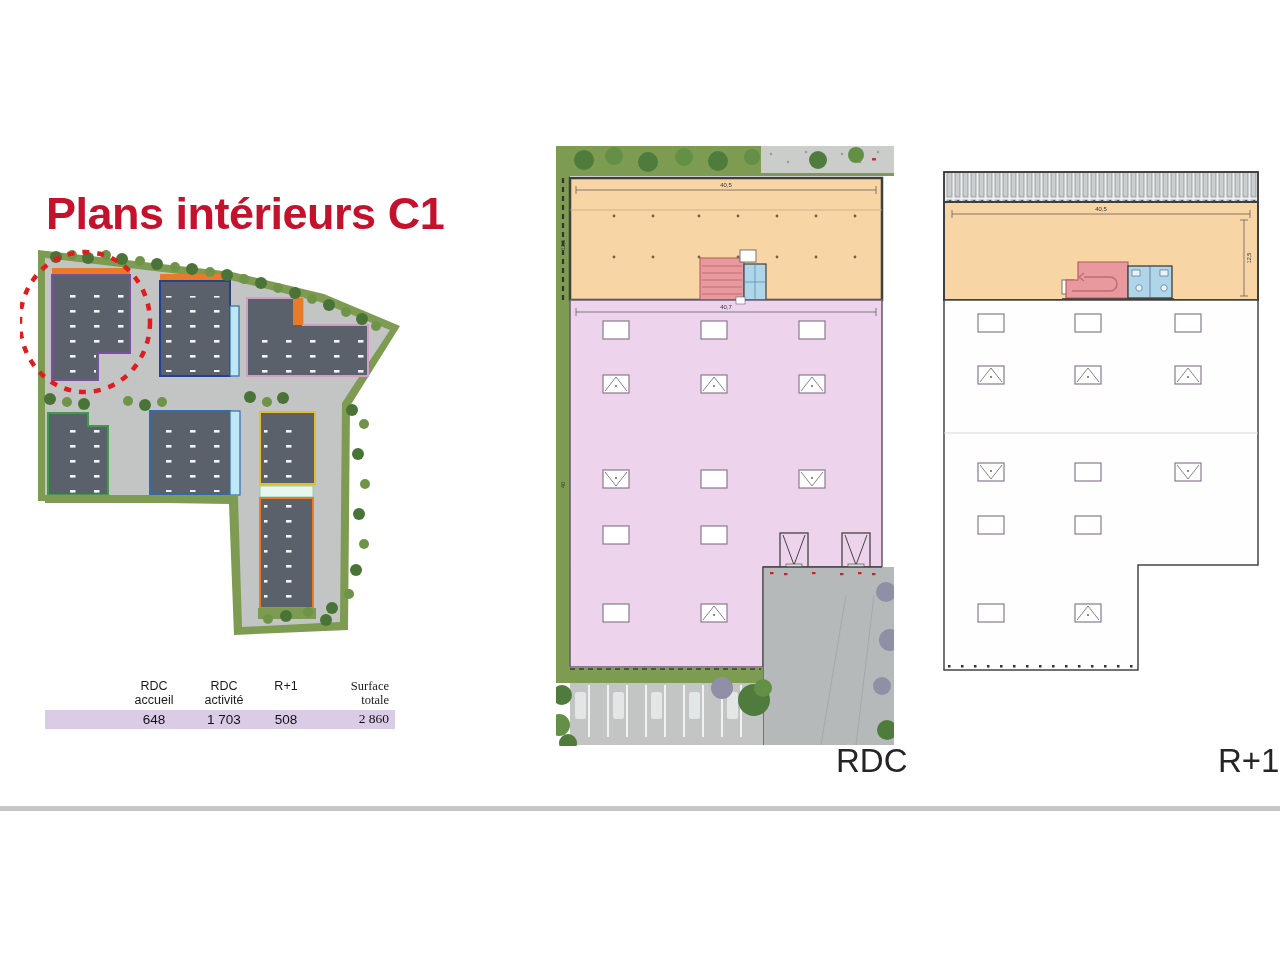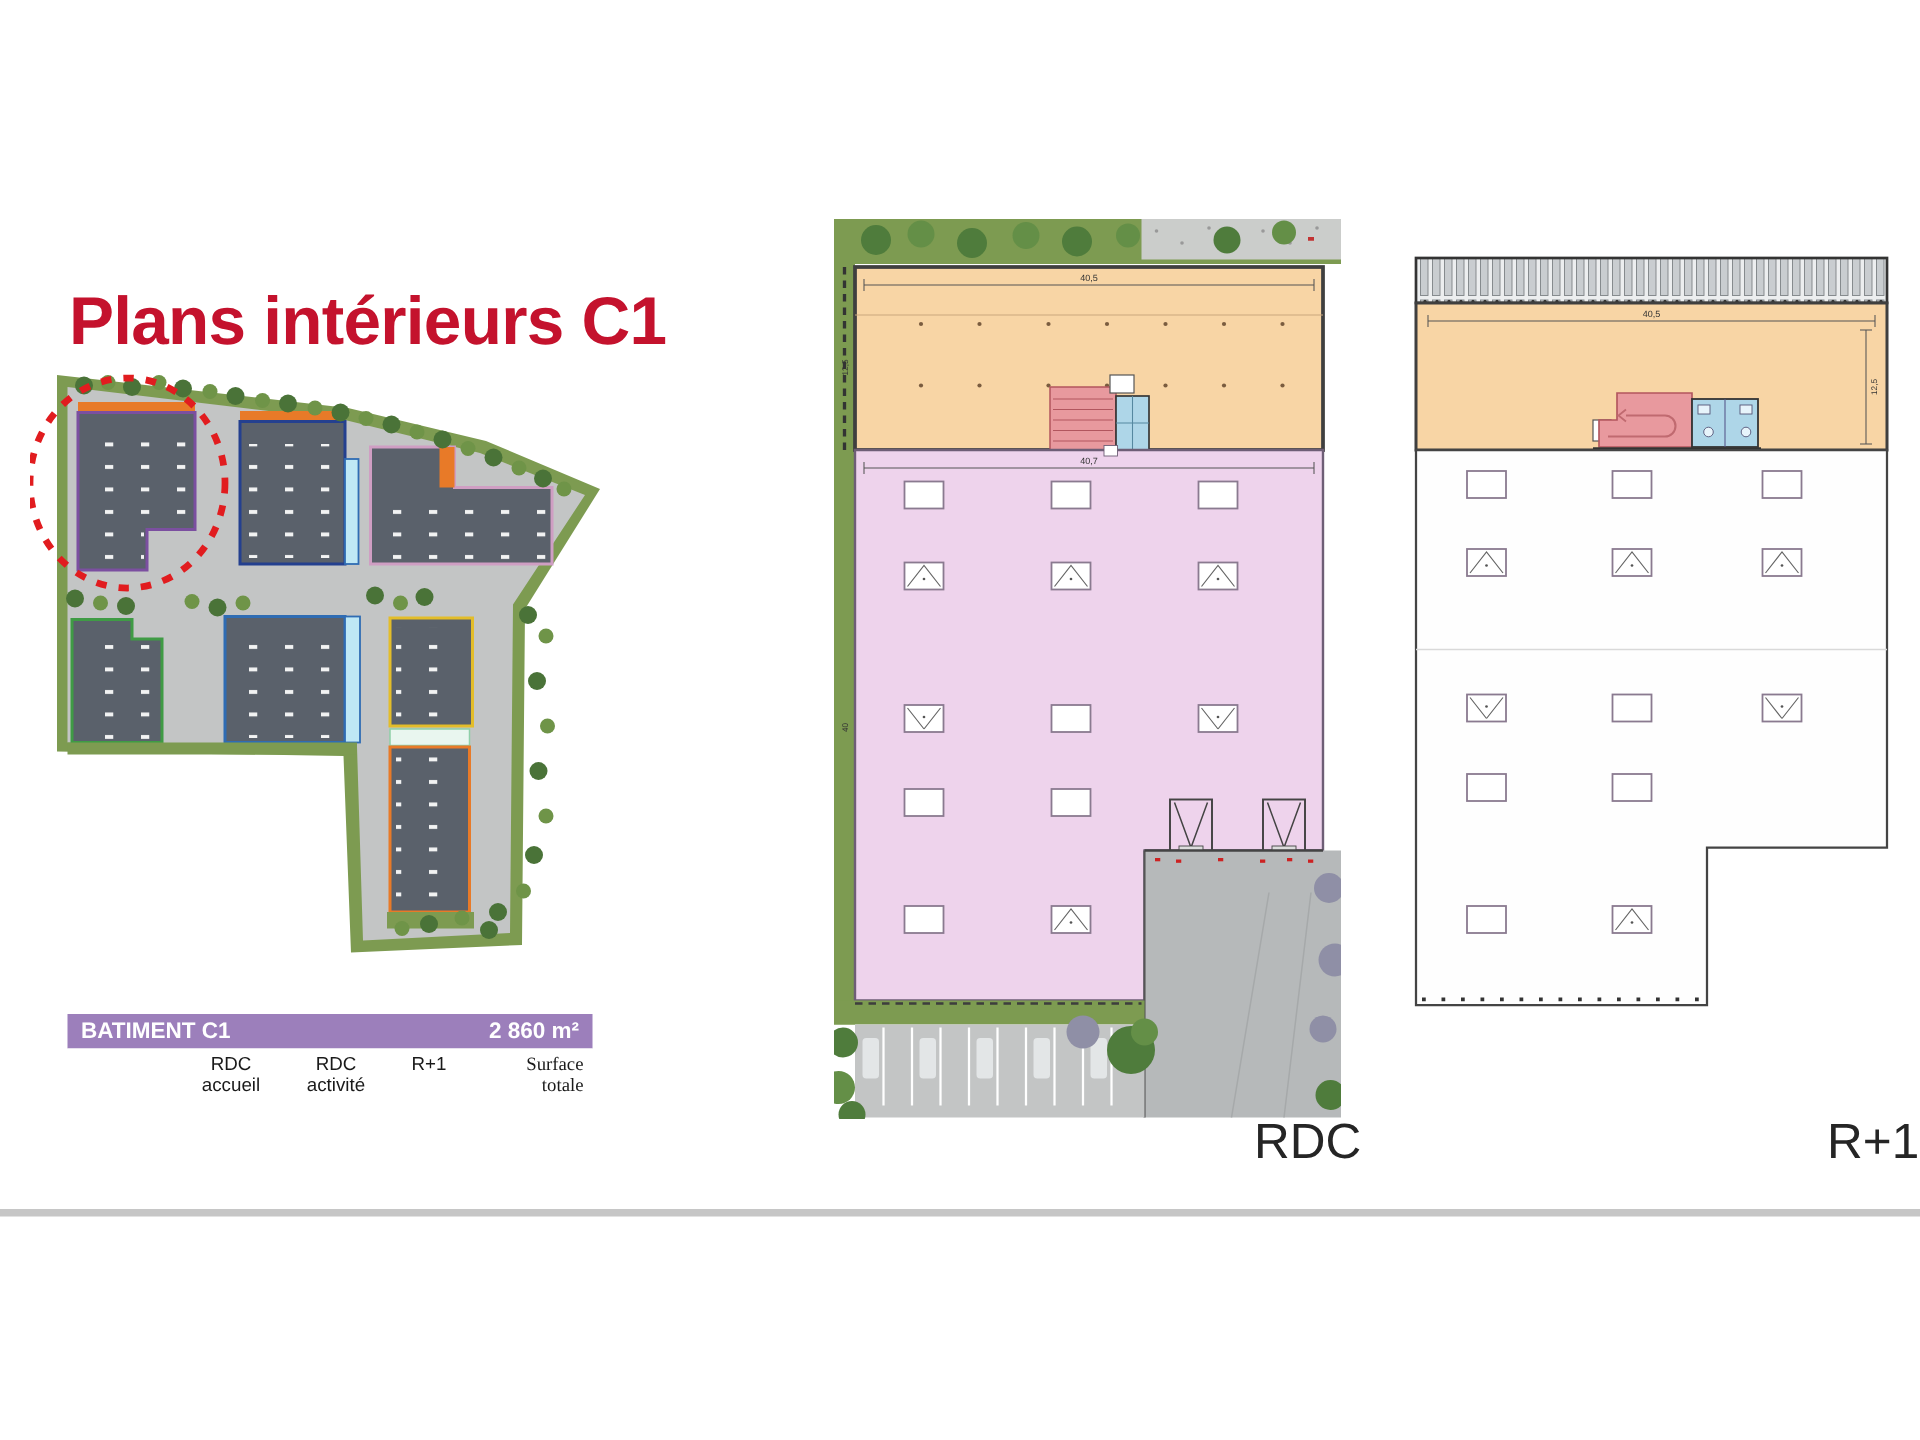--- a/index.html
+++ b/index.html
@@ -375,30 +375,33 @@
         <rect x="166" y="497" width="2.5" height="2.5"></rect>
         <rect x="179" y="497" width="2.5" height="2.5"></rect>
         <rect x="192" y="497" width="2.5" height="2.5"></rect>
     </g>
   </svg>
 
   <div class="abs plan-label" style="left:836px;top:742px;">RDC</div>
   <div class="abs plan-label" style="left:1218px;top:742px;">R+1</div>
 
   <div class="abs tbl">
-    <div class="tbl-head">
-      <span>BATIMENT C1</span>
-      <span>2 860 m²</span>
-    </div>
     <div class="tbl-cols">
       <span class="sp"></span>
       <span class="c1">RDC
 accueil</span>
       <span class="c2">RDC
 activité</span>
       <span class="c3">R+1</span>
       <span class="c4">Surface
 totale</span>
     </div>
+    <div class="tbl-vals">
+      <span class="sp"></span>
+      <span class="c1">648</span>
+      <span class="c2">1 703</span>
+      <span class="c3">508</span>
+      <span class="c4">2 860</span>
+    </div>
   </div>
 
   <div class="abs divider"></div>
 </div>
 
 </body></html>

